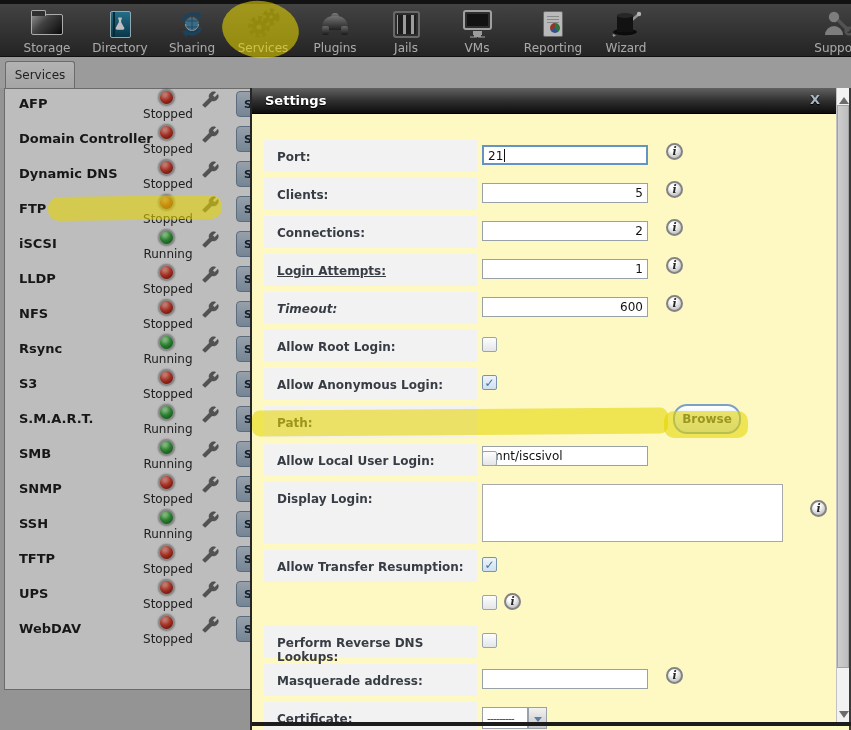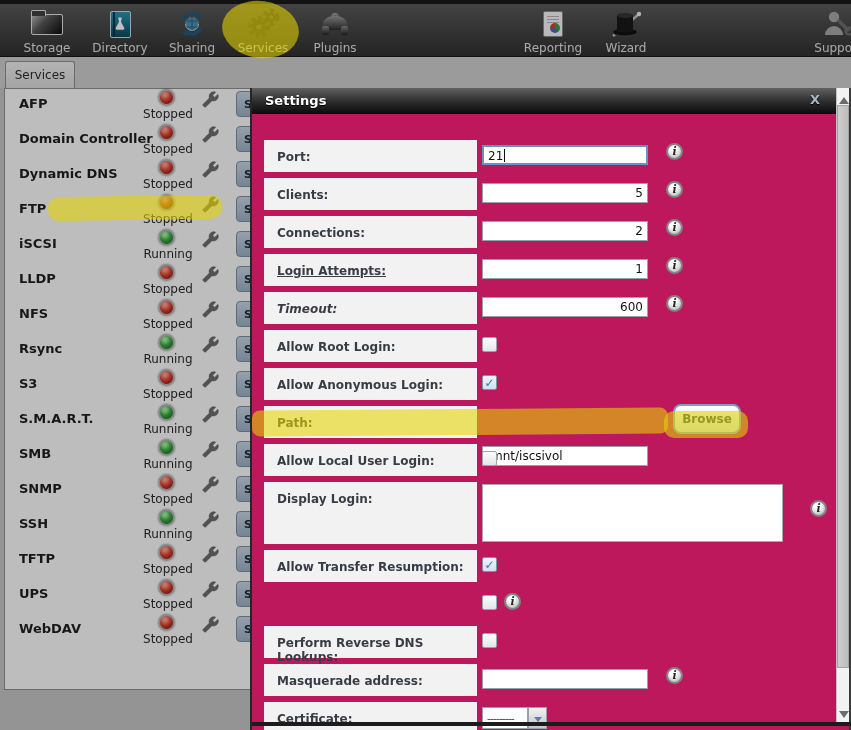--- a/index.html
+++ b/index.html
@@ -64,21 +64,21 @@
   .svc-btn { position:absolute; left:231px; top:4px; width:56px; height:26px;
     background:linear-gradient(#c9d6e4,#9db1c6); border:1px solid #7990a9; border-radius:4px;
     font-size:11px; font-weight:bold; color:#1d2b3a; text-align:left; padding:6px 0 0 7px; cursor:pointer; }
 
   
   .dim-overlay { position:absolute; left:0; top:0; width:851px; height:730px;
     background:rgba(0,0,0,0.25); z-index:10; }
 
   
   .dialog-wrap { position:absolute; left:250px; top:88px; width:601px; height:642px;
-    background:#be185d; z-index:20; overflow:hidden; border-left:2px solid #262626; }
+    background:#fef9c3; z-index:20; overflow:hidden; border-left:2px solid #262626; }
   .dlg-titlebar { position:absolute; left:0; top:0; width:584px; height:26px;
     background:linear-gradient(#616161 0%, #2c2c2c 55%, #0d0d0d 100%); border-bottom:1px solid #000; }
   .dlg-title { position:absolute; left:13px; top:5px; font-size:13px; font-weight:bold; color:#ffffff;
     text-shadow:0 1px 1px #000; }
   .dlg-close { position:absolute; left:553px; top:4px; width:20px; height:18px; text-align:center;
     font-size:13px; font-weight:bold; color:#a9b6c4; text-shadow:0 1px 1px #000; cursor:pointer; }
   .dlg-row-label { position:absolute; left:12px; width:213px; background:#f2f2f2;
     font-size:12px; font-weight:bold; color:#383d45; padding:10px 0 0 13px; }
   .txt { position:absolute; background:#fff; border:1px solid #98a0a8; font-size:12px; color:#111;
     padding:2px 4px 0 4px; height:20px; width:166px; }
@@ -86,21 +86,21 @@
   .txt.focused { border:2px solid #6493c6; }
   .caret { display:inline-block; width:1px; height:13px; background:#111; vertical-align:-2px; margin-left:1px; }
   .chk { position:absolute; width:15px; height:15px; border:1px solid #9aa4ad; border-radius:2px;
     background:linear-gradient(#fdfdfd,#e3e6e9); cursor:pointer; }
   .chk.checked { border-color:#7a93ad; background:linear-gradient(#eef4fb,#cfe0f0);
     font-size:12px; font-weight:bold; color:#44719c; text-align:center; line-height:14px; }
   .info { position:absolute; width:17px; height:17px; border-radius:50%; border:2px solid #838383;
     background:radial-gradient(circle at 40% 28%, #fdfdfd 0 25%, #d6d6d6 60%, #a7a7a7 100%);
     font-family:"DejaVu Serif", serif; font-style:italic; font-weight:bold; font-size:11px; color:#262626;
     text-align:center; line-height:13px; cursor:pointer; }
-  .browse-btn { position:absolute; width:68px; height:30px; border:2px solid #7ba1c4; border-radius:8px;
+  .browse-btn { position:absolute; width:68px; height:30px; border:2px solid #7ba1c4; border-radius:14px;
     background:linear-gradient(#ffffff 0%, #e9f1f8 40%, #cfe0ef 100%);
     font-size:12px; font-weight:bold; color:#33424f; text-align:center; padding-top:6px; cursor:pointer; }
   .txtarea { position:absolute; background:#fff; border:1px solid #a8a8a8; width:301px; height:58px; }
   .sel { position:absolute; height:22px; cursor:pointer; }
   .sel .sel-text { position:absolute; left:0; top:0; width:46px; height:22px; background:#fff;
     border:1px solid #98a0a8; font-size:11px; color:#3c3c3c; padding:4px 0 0 4px; letter-spacing:-1px; }
   .sel .sel-arrow { position:absolute; left:46px; top:0; width:19px; height:22px;
     background:linear-gradient(#f2f2f2,#c7c7c7); border:1px solid #98a0a8; }
   .sel .sel-arrow:after { content:""; position:absolute; left:5px; top:9px; border:4px solid transparent;
     border-top:5px solid #5b7fa6; }
@@ -170,20 +170,32 @@
   <div class="tool-item" style="left:299px">
     <div class="tool-icon-box">
       <div class="plug">
           <div class="bump"></div>
           <div class="arch"></div>
           <div class="legL"></div>
           <div class="legR"></div>
         </div>
     </div>
     <div class="tool-label">Plugins</div>
+  </div>
+  <div class="tool-item" style="left:370px">
+    <div class="tool-icon-box">
+        <div class="jbars"></div>
+      </div>
+    <div class="tool-label">Jails</div>
+  </div>
+  <div class="tool-item" style="left:441px">
+    <div class="tool-icon-box" style="top:-2px">
+        <div class="monitor"></div>
+      </div>
+    <div class="tool-label">VMs</div>
   </div>
   <div class="tool-item" style="left:517px">
     <div class="tool-icon-box">
         <div class="page-icn"></div>
       </div>
     <div class="tool-label">Reporting</div>
   </div>
   <div class="tool-item" style="left:590px">
     <div class="tool-icon-box">
       <svg width="32" height="30" viewBox="0 0 32 30">

